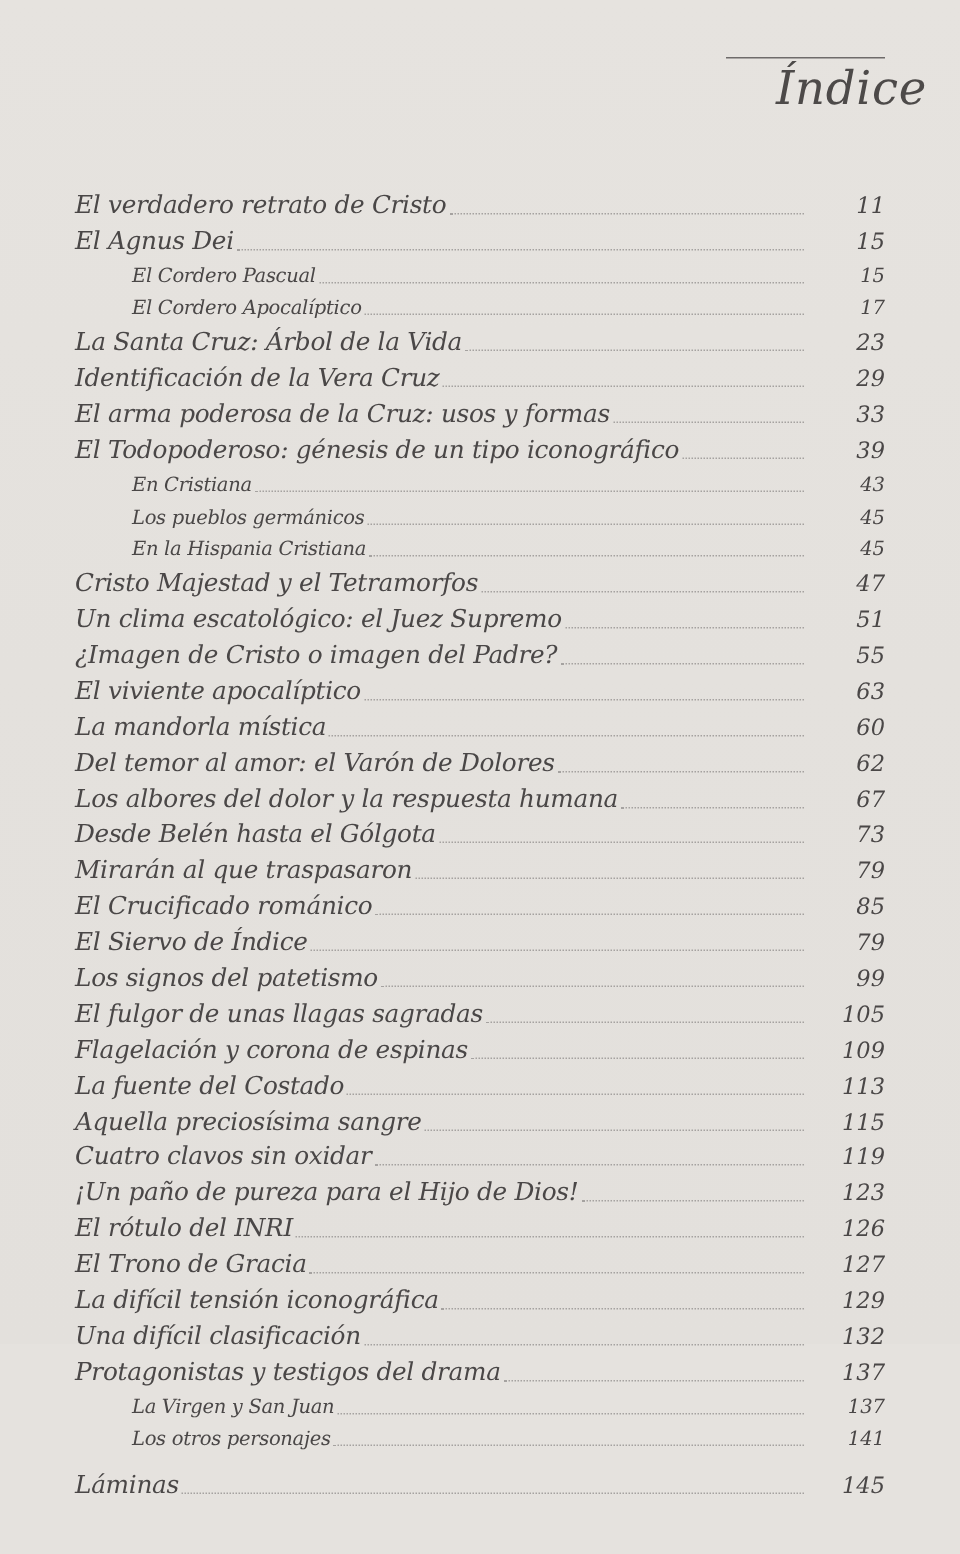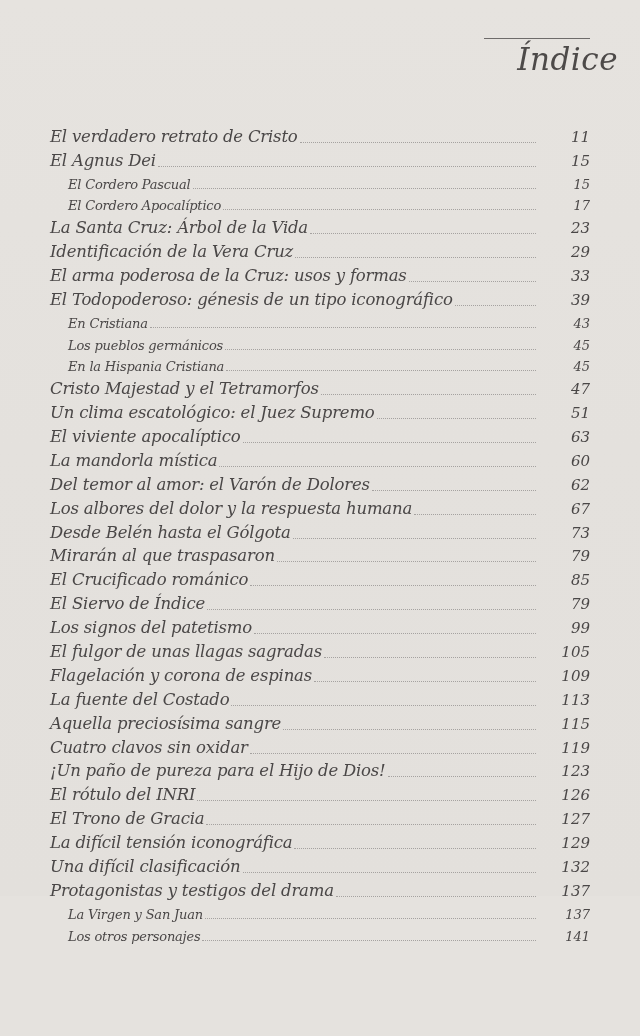--- a/index.html
+++ b/index.html
@@ -61,21 +61,21 @@
       height: 21.8px;
       font-size: 13px;
       padding-left: 18px;
     }
     .entry .label {
       font-style: italic;
       flex: 0 0 auto;
       letter-spacing: -0.2px;
     }
     .entry.main .label { font-size: 16.5px; }
-    .entry.sub .label { font-size: 13px; }
+    .entry.sub .label { font-size: 13px; margin-left: 20px; }
     .entry .leader {
       flex: 1 1 auto;
       margin: 0 14px 0 2px;
       height: 1px;
       border-bottom: 1.3px dotted #a5a2a0;
       position: relative;
       top: -3px;
       max-width: 600px;
     }
     .entry .page-num {
@@ -158,20 +158,25 @@
         <span class="label">Cristo Majestad y el Tetramorfos</span>
         <span class="leader"></span>
         <span class="page-num">47</span>
       </div>
     <div class="entry main">
         <span class="label">Un clima escatológico: el Juez Supremo</span>
         <span class="leader"></span>
         <span class="page-num">51</span>
       </div>
     <div class="entry main">
+        <span class="label">¿Imagen de Cristo o imagen del Padre?</span>
+        <span class="leader"></span>
+        <span class="page-num">55</span>
+      </div>
+    <div class="entry main">
         <span class="label">El viviente apocalíptico</span>
         <span class="leader"></span>
         <span class="page-num">63</span>
       </div>
     <div class="entry main">
         <span class="label">La mandorla mística</span>
         <span class="leader"></span>
         <span class="page-num">60</span>
       </div>
     <div class="entry main">
@@ -266,15 +271,20 @@
       </div>
     <div class="entry sub">
         <span class="label">La Virgen y San Juan</span>
         <span class="leader"></span>
         <span class="page-num">137</span>
       </div>
     <div class="entry sub">
         <span class="label">Los otros personajes</span>
         <span class="leader"></span>
         <span class="page-num">141</span>
+      </div>
+    <div class="entry main laminas">
+        <span class="label">Láminas</span>
+        <span class="leader"></span>
+        <span class="page-num">145</span>
       </div>
   </div>
 </div>
 
 </body></html>

